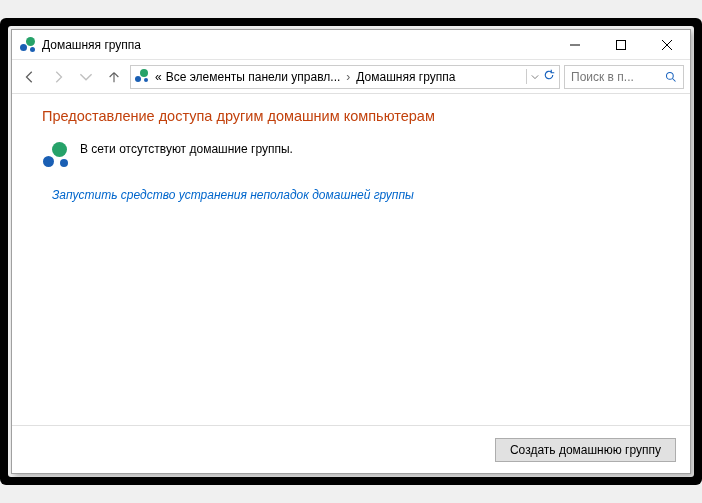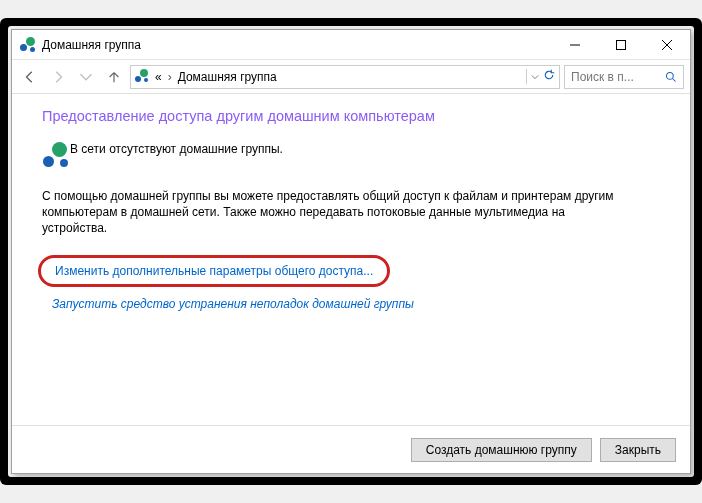--- a/index.html
+++ b/index.html
@@ -27,22 +27,22 @@
     .addressbar .icon .b3{position:absolute;width:4px;height:4px;border-radius:50%;background:#1a5fb4;left:9px;top:9px;}
     .bc-seg { white-space:nowrap; color:#000; }
     .bc-sep { color:#606060; margin:0 2px;}
     .addr-tail { margin-left:auto; display:flex; align-items:center; gap:4px; border-left:1px solid #ccc; padding-left:4px;}
     .addr-tail .drop{color:#606060;}
     .addr-tail .refresh svg{width:12px;height:12px;color:#1560bd;}
     .searchbox { width:120px; height:24px; border:1px solid #ccc; display:flex; align-items:center; padding:0 6px; color:#777; gap:4px;}
     .searchbox span{flex:1; white-space:nowrap; overflow:hidden; text-overflow:ellipsis;}
     .searchbox svg{width:12px;height:12px;color:#1560bd;}
     .content { flex:1; padding: 14px 20px 10px 30px; overflow:auto; }
-    .heading { color:#8b5cf6; font-size:14.5px; margin-bottom:18px; }
-    .info-row { display:flex; align-items:flex-start; margin-bottom:18px; }
+    .heading { color:#c2410c; font-size:14.5px; margin-bottom:18px; }
+    .info-row { display:flex; align-items:flex-start; gap:10px; margin-bottom:18px; }
     .big-icon { width:28px; height:28px; position:relative; flex-shrink:0;}
     .big-icon .b1{position:absolute;width:11px;height:11px;border-radius:50%;background:#1a5fb4;left:1px;top:14px;}
     .big-icon .b2{position:absolute;width:15px;height:15px;border-radius:50%;background:#26a269;left:10px;top:0;}
     .big-icon .b3{position:absolute;width:8px;height:8px;border-radius:50%;background:#1a5fb4;left:18px;top:17px;}
     .para { color:#000; margin-bottom:14px; line-height:1.35; max-width:580px;}
     .link-highlight { border:3px solid #c22; border-radius:18px; padding:6px 14px; display:inline-block; margin:4px 0 6px -4px;}
     .link { color:#0066cc; cursor:pointer; }
     .link2-row{ margin-top:4px; padding-left:10px;font-style:italic;}
     .footer { height:48px; border-top:1px solid #e0e0e0; display:flex; align-items:center; justify-content:flex-end; padding:0 14px; gap:8px; }
     .btn { height:24px; padding:0 14px; background:#e1e1e1; border:1px solid #adadad; cursor:pointer; display:flex; align-items:center;}
@@ -104,20 +104,21 @@
             </svg>
           </div>
 
     <div class="addressbar">
       <div class="icon">
               <span class="b1"></span>
               <span class="b2"></span>
               <span class="b3"></span>
             </div>
       <span class="bc-seg lt">«</span>
+      <span class="bc-seg lt">Все элементы панели управл...</span>
       <span class="bc-sep">›</span>
       <span class="bc-seg lt">Домашняя группа</span>
       <div class="addr-tail">
         <span class="drop"><svg width="8" height="8" viewBox="0 0 10 10">
                   <path d="M1 3 L5 7 L9 3" fill="none" stroke="currentColor" stroke-width="1"></path>
                 </svg></span>
         <span class="refresh"><svg viewBox="0 0 16 16">
                   <path d="M13 8a5 5 0 1 1-2-4" fill="none" stroke="currentColor" stroke-width="1.5"></path>
                   <path d="M11 1 L11 5 L15 5" fill="none" stroke="currentColor" stroke-width="1.5"></path>
                 </svg></span>
@@ -138,34 +139,27 @@
 
     <div class="info-row">
       <div class="big-icon">
               <span class="b1"></span>
               <span class="b2"></span>
               <span class="b3"></span>
             </div>
       <div class="lt">В сети отсутствуют домашние группы.</div>
     </div>
 
-    <div class="para">С помощью домашней группы вы можете предоставлять общий доступ к файлам и принтерам другим компьютерам в домашней сети. Также можно передавать потоковые данные мультимедиа на устройства.</div>
 
-    <div class="link-highlight">
-      <span class="link">Изменить дополнительные параметры общего доступа...</span>
-    </div>
     <div class="link2-row">
       <span class="link">Запустить средство устранения неполадок домашней группы</span>
     </div>
   </div>
 
   <div class="footer">
     <div class="btn">
             <span>Создать домашнюю группу</span>
           </div>
-    <div class="btn">
-            <span>Закрыть</span>
-          </div>
   </div>
 
 </div>
 </div>
   </div>
 
 </body></html>

